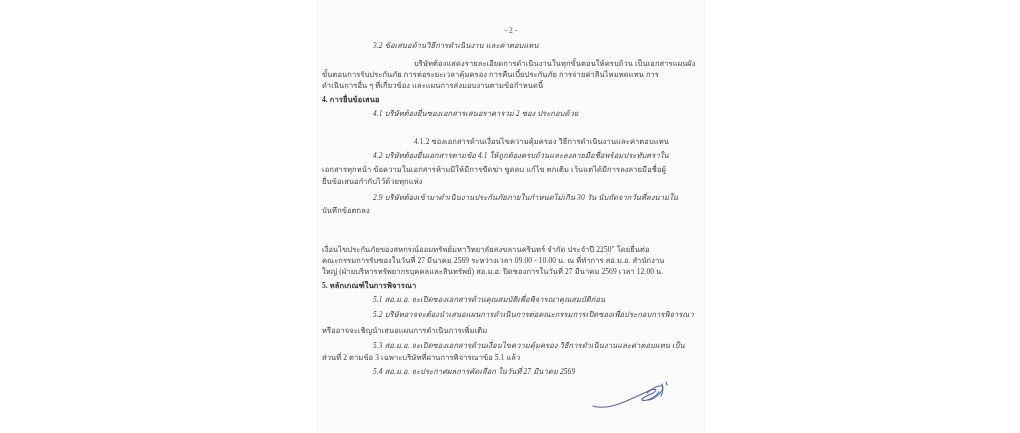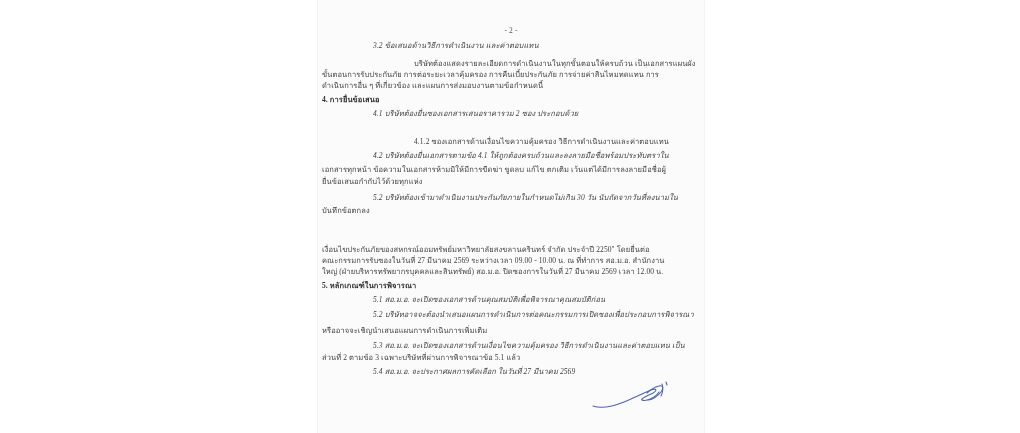--- a/index.html
+++ b/index.html
@@ -69,21 +69,21 @@
     <div class="ln x2" style="top:59px">บริษัทต้องแสดงรายละเอียดการดำเนินงานในทุกขั้นตอนให้ครบถ้วน เป็นเอกสารแผนผัง</div>
     <div class="ln x0" style="top:70px">ขั้นตอนการรับประกันภัย การต่อระยะเวลาคุ้มครอง การคืนเบี้ยประกันภัย การจ่ายค่าสินไหมทดแทน การ</div>
     <div class="ln x0" style="top:81px">ดำเนินการอื่น ๆ ที่เกี่ยวข้อง และแผนการส่งมอบงานตามข้อกำหนดนี้</div>
 
     <div class="ln x0 bold" style="top:95px">4. การยื่นข้อเสนอ</div>
     <div class="ln x1" style="top:109px">4.1 บริษัทต้องยื่นซองเอกสารเสนอราคารวม 2 ซอง ประกอบด้วย</div>
     <div class="ln x2" style="top:137px">4.1.2 ซองเอกสารด้านเงื่อนไขความคุ้มครอง วิธีการดำเนินงานและค่าตอบแทน</div>
     <div class="ln x1" style="top:151px">4.2 บริษัทต้องยื่นเอกสารตามข้อ 4.1 ให้ถูกต้องครบถ้วนและลงลายมือชื่อพร้อมประทับตราใน</div>
     <div class="ln x0" style="top:165px">เอกสารทุกหน้า ข้อความในเอกสารห้ามมิให้มีการขีดฆ่า ขูดลบ แก้ไข ตกเติม เว้นแต่ได้มีการลงลายมือชื่อผู้</div>
     <div class="ln x0" style="top:177px">ยื่นข้อเสนอกำกับไว้ด้วยทุกแห่ง</div>
-    <div class="ln x1" style="top:193px">5.2 บริษัทต้องเข้ามาดำเนินงานประกันภัยภายในกำหนดไม่เกิน 30 วัน นับถัดจากวันที่ลงนามใน</div>
+    <div class="ln x1" style="top:193px">2.9 บริษัทต้องเข้ามาดำเนินงานประกันภัยภายในกำหนดไม่เกิน 30 วัน นับถัดจากวันที่ลงนามใน</div>
     <div class="ln x0" style="top:206px">บันทึกข้อตกลง</div>
     <div class="ln x0" style="top:245px">เงื่อนไขประกันภัยของสหกรณ์ออมทรัพย์มหาวิทยาลัยสงขลานครินทร์ จำกัด ประจำปี 2250" โดยยื่นต่อ</div>
     <div class="ln x0" style="top:256px">คณะกรรมการรับซองในวันที่ 27 มีนาคม 2569 ระหว่างเวลา 09.00 - 10.00 น. ณ ที่ทำการ สอ.ม.อ. สำนักงาน</div>
     <div class="ln x0" style="top:267px">ใหญ่ (ฝ่ายบริหารทรัพยากรบุคคลและสินทรัพย์) สอ.ม.อ. ปิดซองการในวันที่ 27 มีนาคม 2569 เวลา 12.00 น.</div>
 
     <div class="ln x0 bold" style="top:281px">5. หลักเกณฑ์ในการพิจารณา</div>
     <div class="ln x1" style="top:295px">5.1 สอ.ม.อ. จะเปิดซองเอกสารด้านคุณสมบัติเพื่อพิจารณาคุณสมบัติก่อน</div>
     <div class="ln x1" style="top:310px">5.2 บริษัทอาจจะต้องนำเสนอแผนการดำเนินการต่อคณะกรรมการเปิดซองเพื่อประกอบการพิจารณา</div>
     <div class="ln x0" style="top:326px">หรืออาจจะเชิญนำเสนอแผนการดำเนินการเพิ่มเติม</div>
     <div class="ln x1" style="top:341px">5.3 สอ.ม.อ. จะเปิดซองเอกสารด้านเงื่อนไขความคุ้มครอง วิธีการดำเนินงานและค่าตอบแทน เป็น</div>

